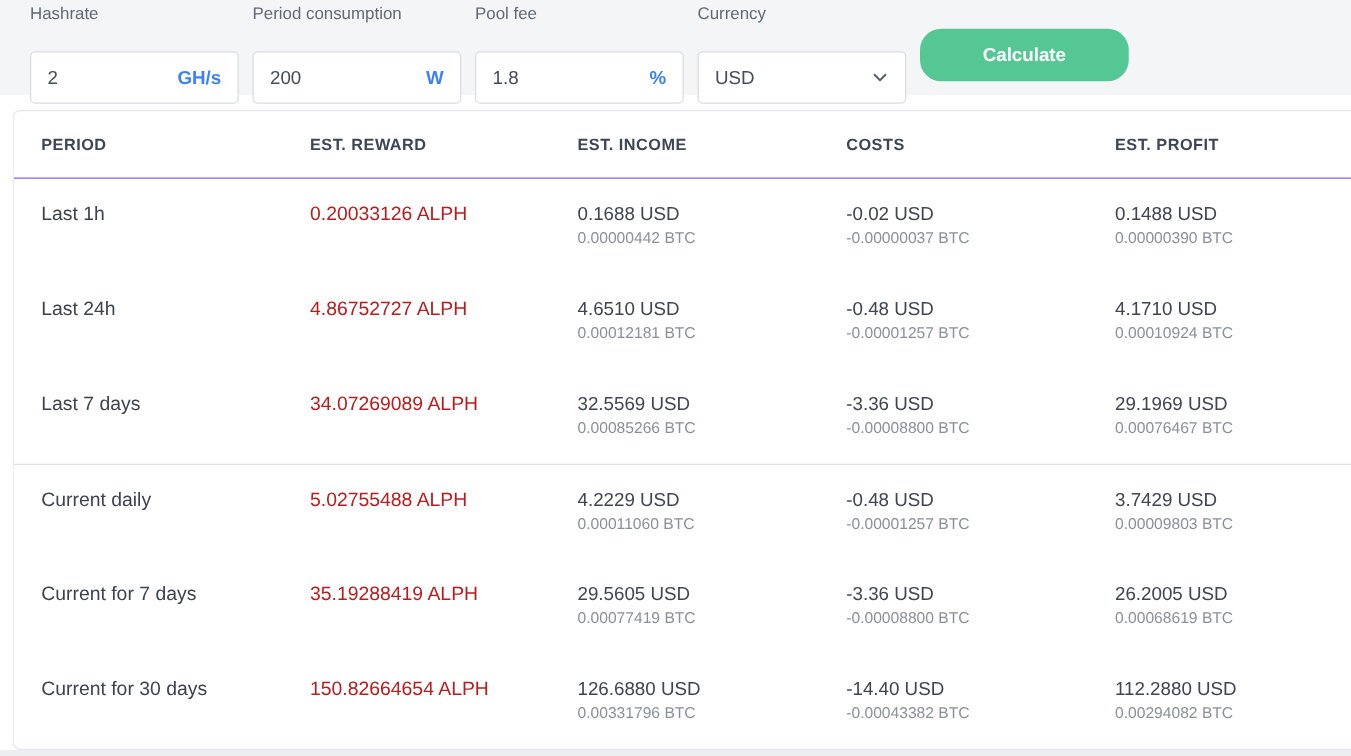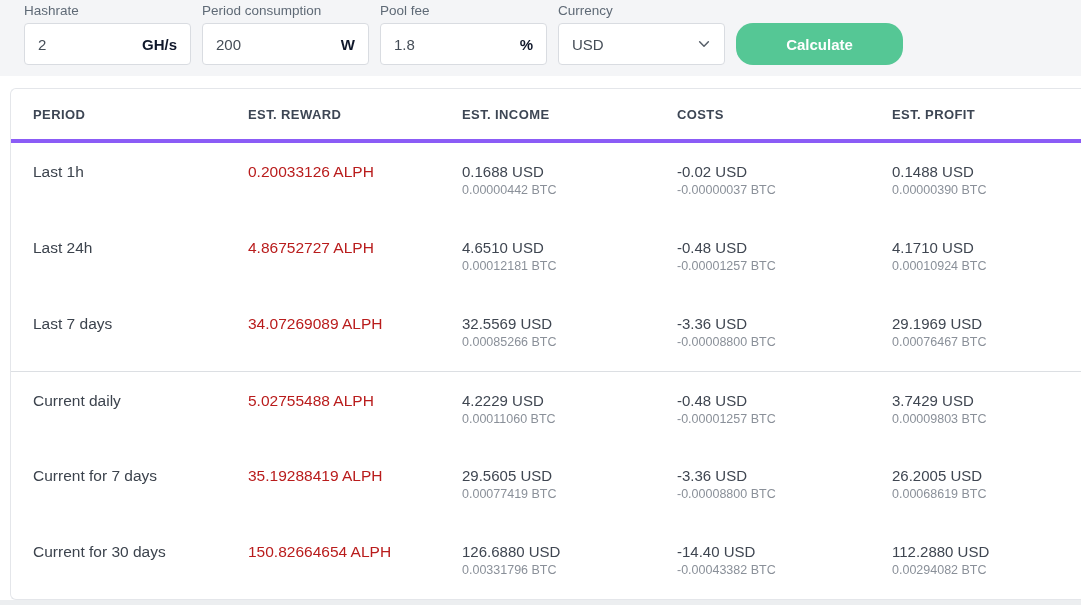--- a/index.html
+++ b/index.html
@@ -17,21 +17,21 @@
     background: #f4f5f7;
     padding: 3px 0 0 24px;
     display: flex;
     align-items: flex-start;
   }
   .field { width: 167px; margin-right: 11px; }
   .field-label {
     display: block;
     font-size: 13.5px;
     color: #5f6a76;
-    margin-bottom: 5px;
+    margin-bottom: 23px;
     white-space: nowrap;
   }
   .input-wrap {
     height: 42px;
     background: #ffffff;
     border: 1px solid #d9dce1;
     border-radius: 4px;
     display: flex;
     align-items: center;
     padding: 0 13px;
@@ -42,21 +42,21 @@
     width: 100%;
     min-width: 0;
     font-size: 15px;
     color: #454d57;
     font-family: inherit;
     background: transparent;
   }
   .unit {
     font-size: 15px;
     font-weight: 700;
-    color: #0f172a;
+    color: #3b82f6;
     white-space: nowrap;
     margin-left: 6px;
   }
   .select-wrap { cursor: pointer; justify-content: space-between; }
   .select-value { font-size: 15px; color: #454d57; }
   .chevron { width: 14px; height: 14px; flex: 0 0 auto; }
   .btn-col { margin-top: 20px; flex: 1; }
   .calc-btn {
     display: block;
     width: 167px;
@@ -79,21 +79,21 @@
     border-right: none;
     border-radius: 6px 0 0 6px;
     overflow: hidden;
   }
   .thead {
     display: grid;
     grid-template-columns: 215px 214px 215px 215px 1fr;
     padding: 0 0 0 22px;
     height: 54px;
     align-items: center;
-    border-bottom: 4px solid #8b5cf6;
+    border-bottom: 1px solid #8b5cf6;
   }
   .th {
     font-size: 13px;
     font-weight: 700;
     letter-spacing: 0.4px;
     color: #3d4654;
     text-transform: uppercase;
   }
   .trow {
     display: grid;

